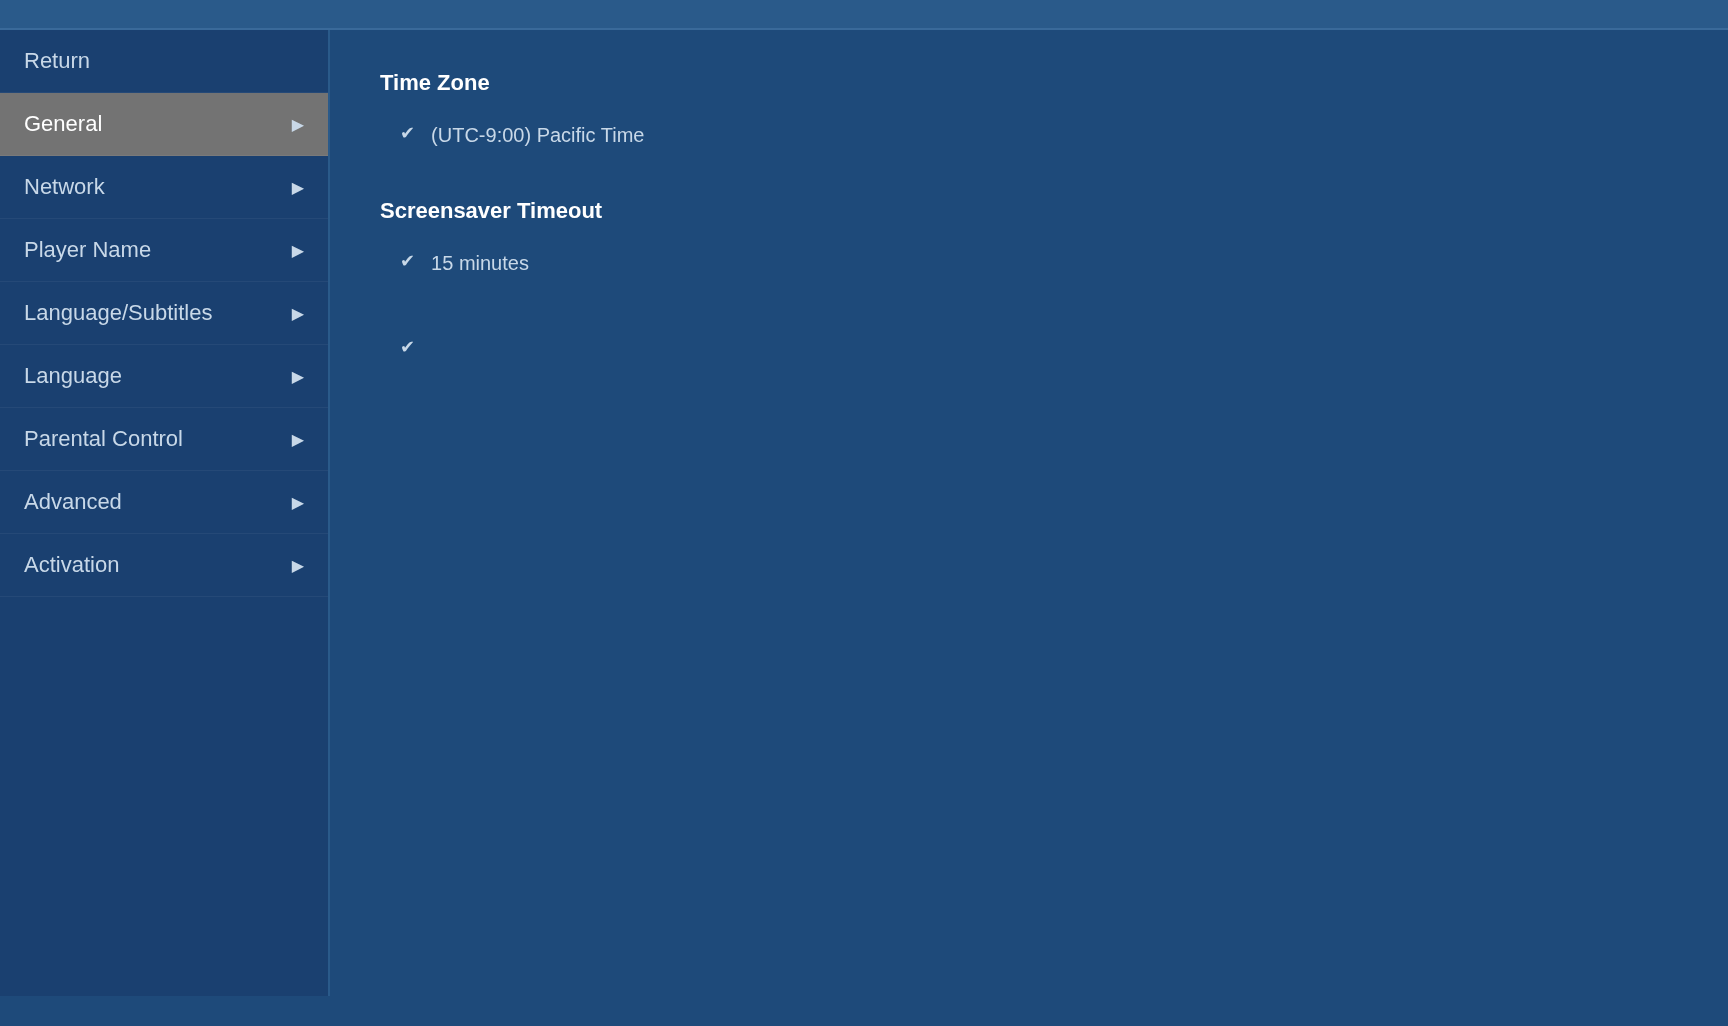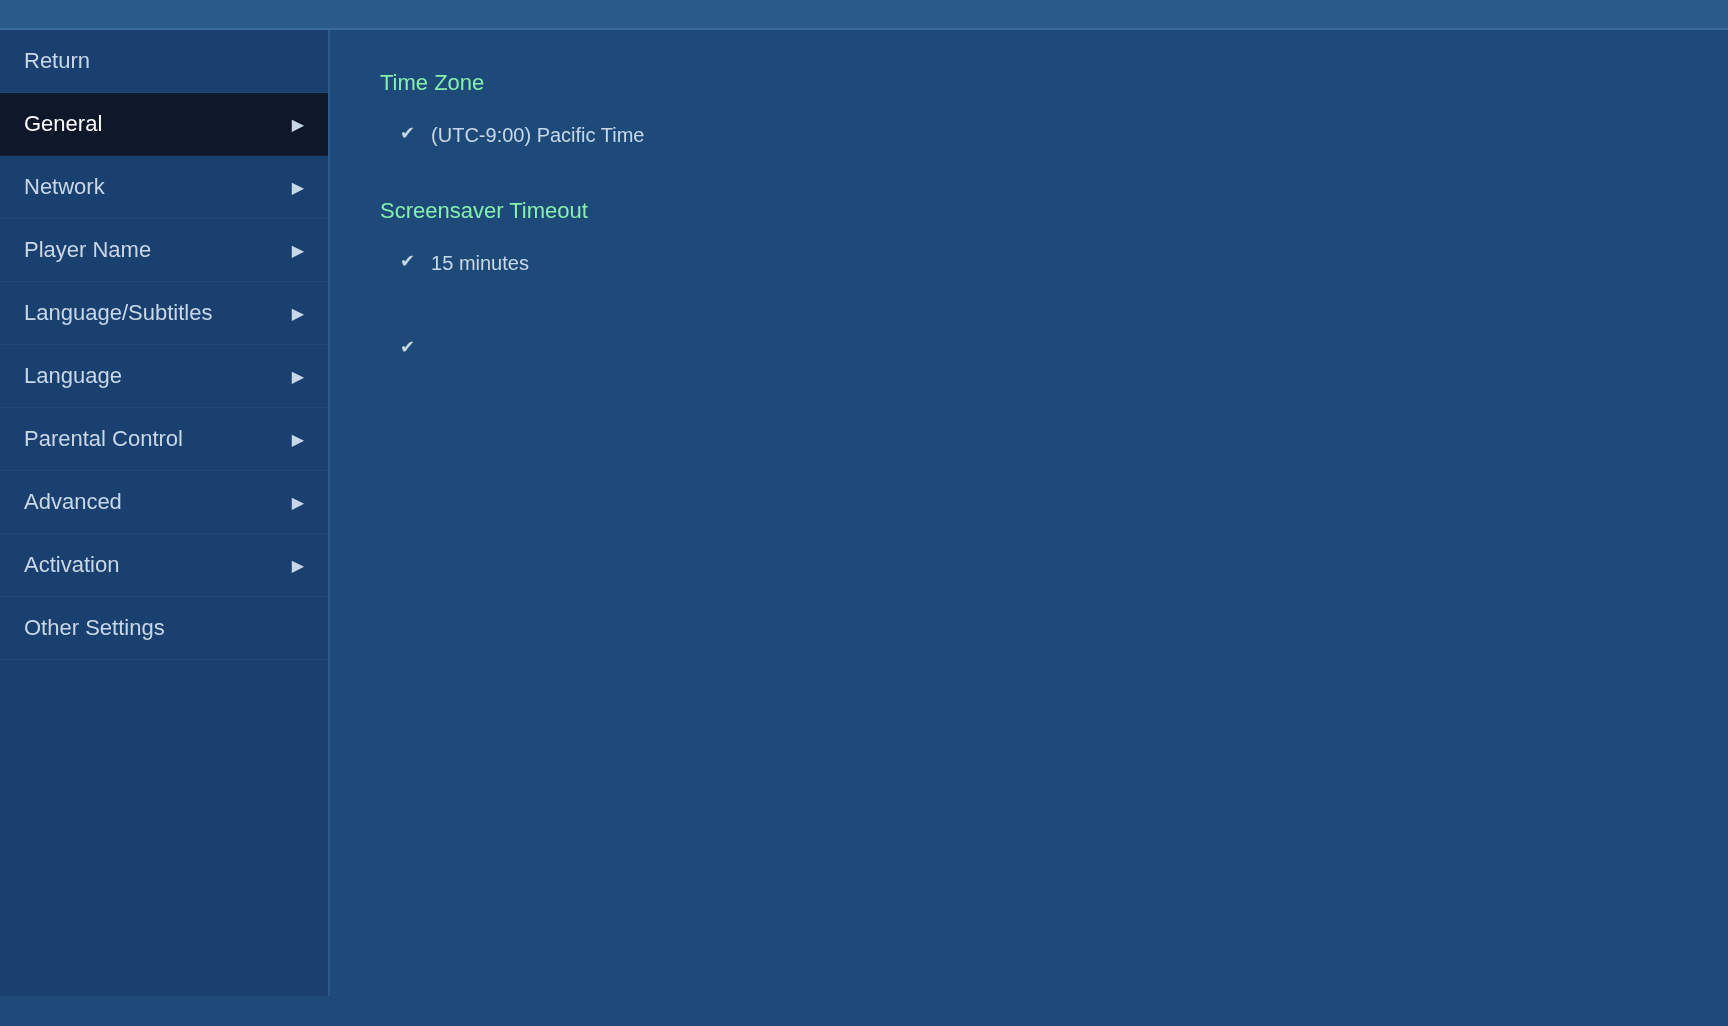--- a/index.html
+++ b/index.html
@@ -46,21 +46,21 @@
       align-items: center;
       justify-content: space-between;
       padding: 18px 24px;
       font-size: 22px;
       color: #c8d8e8;
       cursor: pointer;
       border-bottom: 1px solid rgba(255,255,255,0.05);
     }
 
     .sidebar-item.active {
-      background-color: #0f172a;
+      background-color: #737373;
       color: #ffffff;
     }
 
     .sidebar-item .chevron {
       font-size: 16px;
       color: #c8d8e8;
     }
 
     
     #content {
@@ -68,22 +68,22 @@
       padding: 40px 50px;
       background-color: #1e4a7a;
     }
 
     .section {
       margin-bottom: 40px;
     }
 
     .section-title {
       font-size: 22px;
-      font-weight: normal;
-      color: #86efac;
+      font-weight: bold;
+      color: #ffffff;
       margin-bottom: 16px;
     }
 
     .section-item {
       display: flex;
       align-items: flex-start;
       padding: 8px 20px;
       font-size: 20px;
       color: #c8d8e8;
     }
@@ -138,23 +138,20 @@
         <span class="chevron">▶</span>
       </div>
       <div class="sidebar-item">
         <span>Advanced</span>
         <span class="chevron">▶</span>
       </div>
       <div class="sidebar-item">
         <span>Activation</span>
         <span class="chevron">▶</span>
       </div>
-      <div class="sidebar-item">
-        <span>Other Settings</span>
-      </div>
     </div>
   <div id="content">
 
   <div class="section">
         <div class="section-title">Time Zone</div>
         <div class="section-item">
           <span class="checkmark">✔</span>
           <span class="item-text">(UTC-9:00) Pacific Time</span>
         </div>
       </div>

